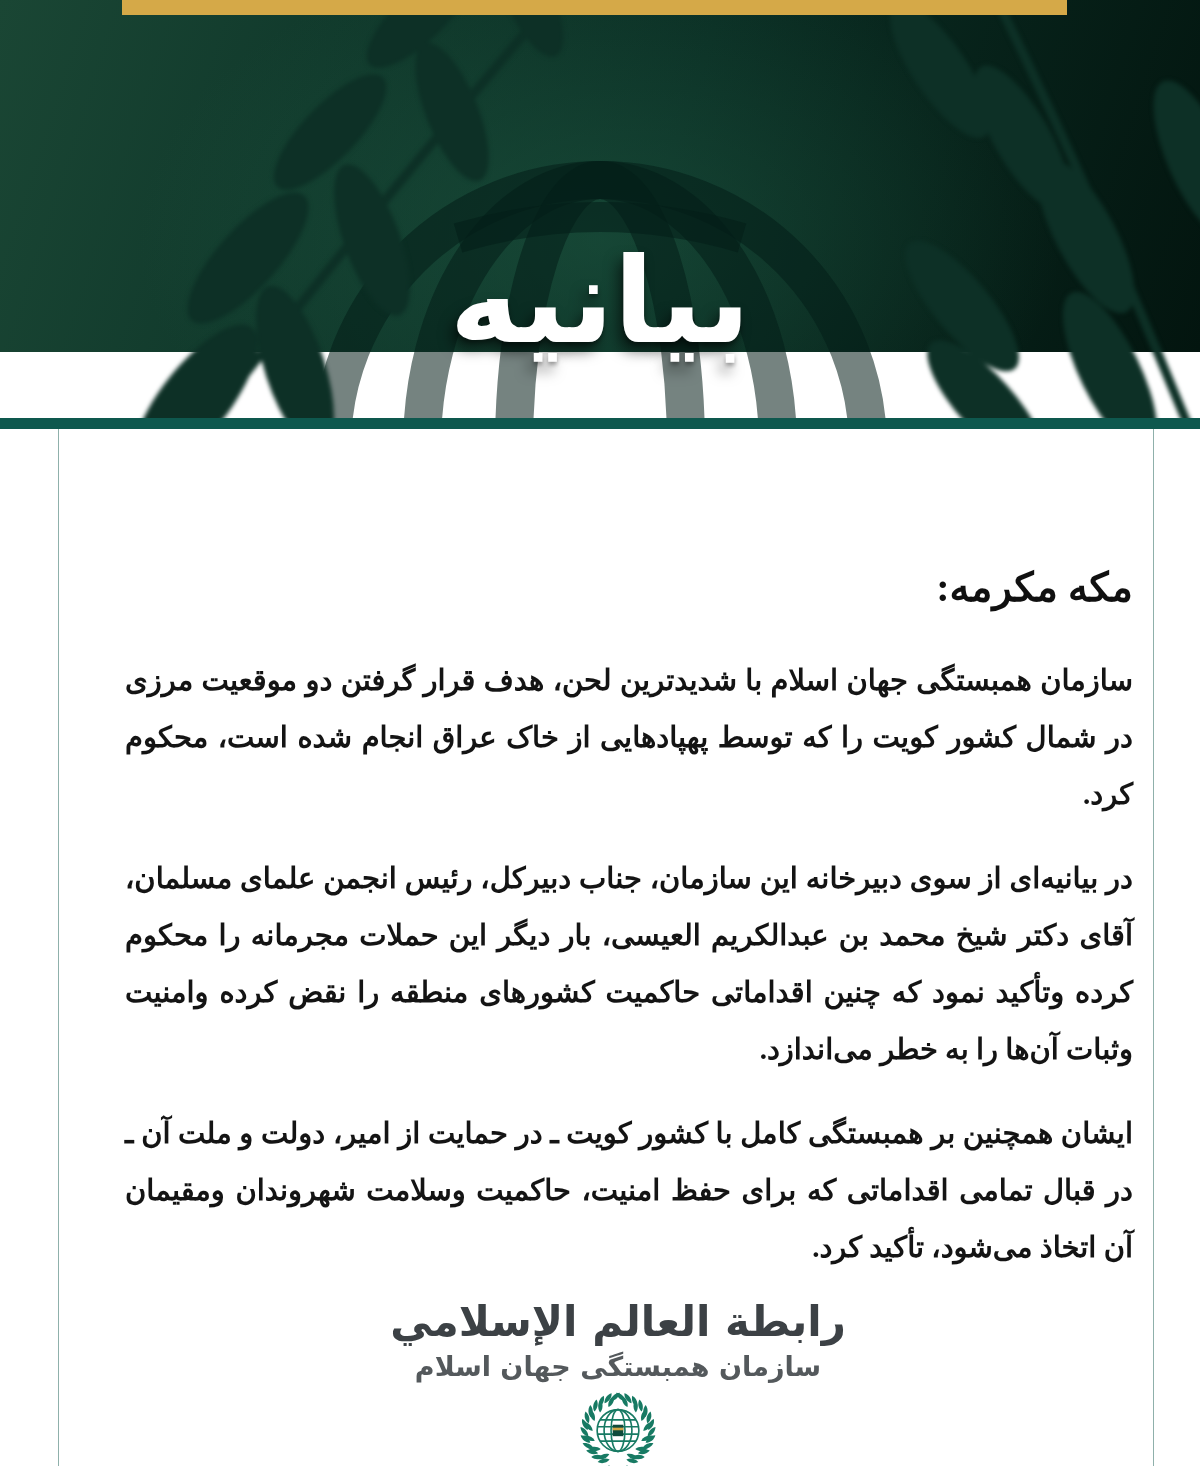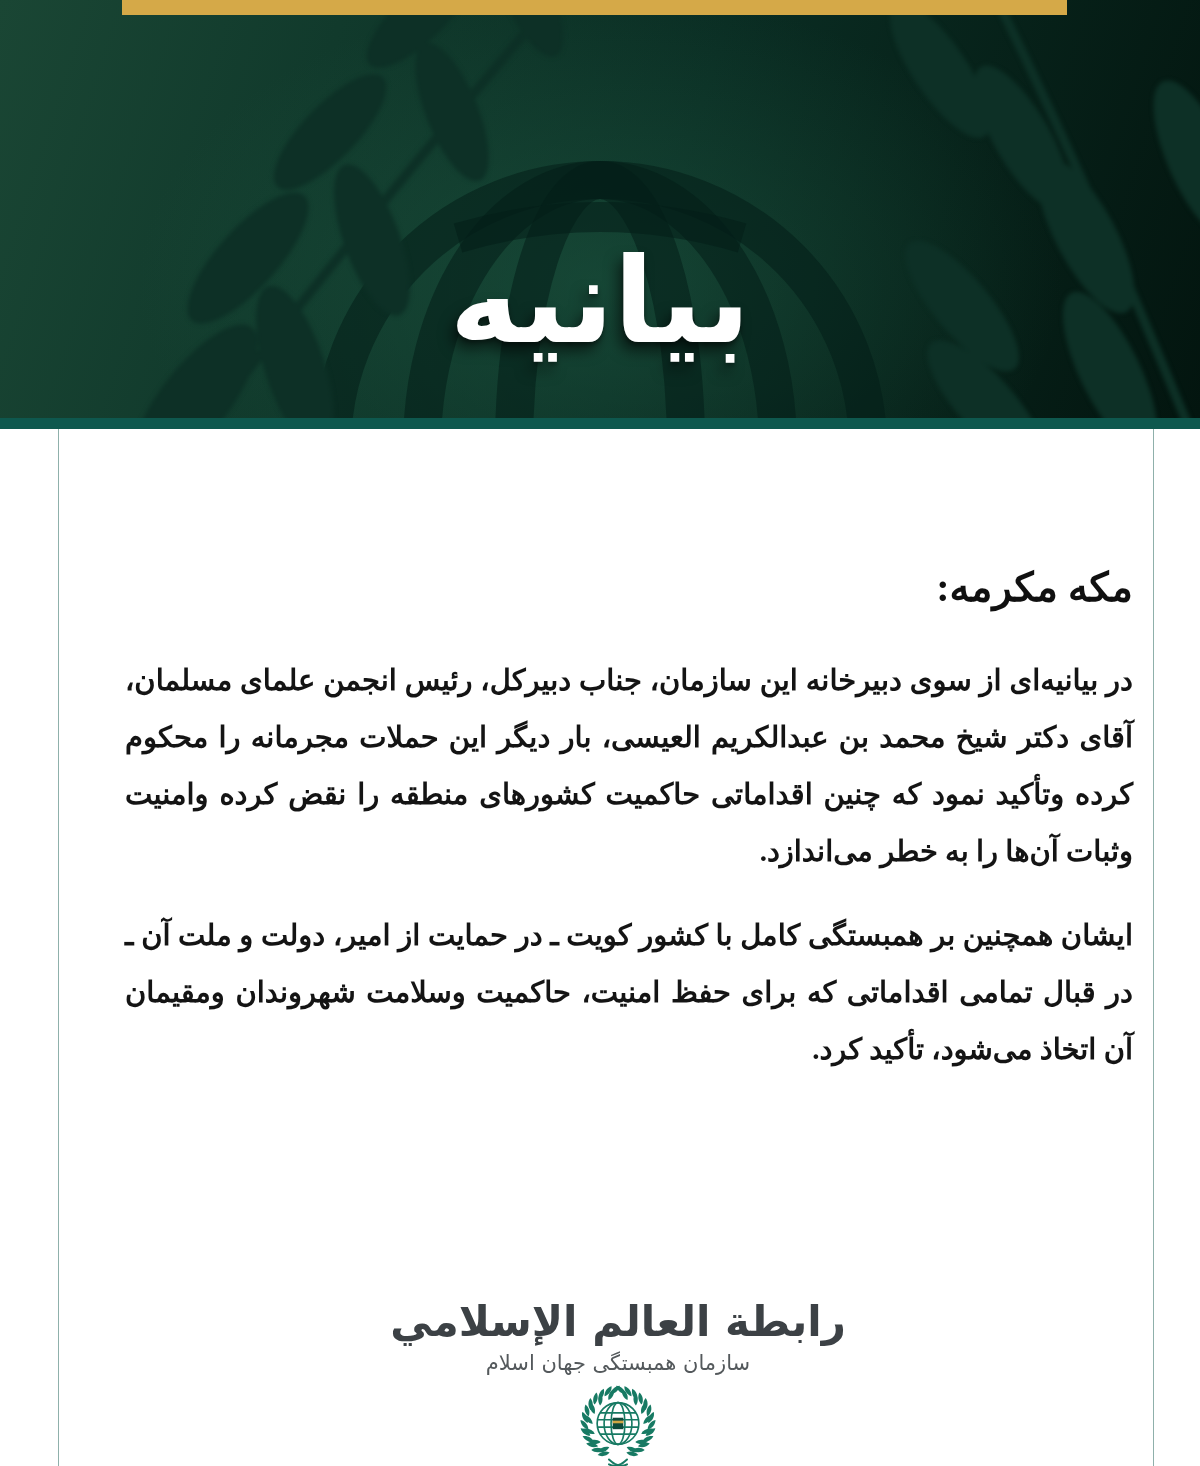--- a/index.html
+++ b/index.html
@@ -2,21 +2,21 @@
 <html lang="fa"><head>
 <meta charset="utf-8">
 <style>
   html,body{margin:0;padding:0;background:#ffffff;}
   .page{
     position:relative;width:1200px;height:1466px;overflow:hidden;background:#ffffff;
     font-family:"DejaVu Sans","Liberation Sans",sans-serif;
   }
   
   .header{
-    position:absolute;left:0;top:0;width:1200px;height:418px;
+    position:absolute;left:0;top:0;width:1200px;height:352px;
     background:
       radial-gradient(ellipse 680px 430px at 50% 68%, rgba(34,96,72,.48), rgba(0,0,0,0) 68%),
       linear-gradient(108deg,#1a4634 0%,#113a2c 26%,#0a2d23 55%,#03150f 100%);
   }
   .header-deco{position:absolute;left:0;top:0;}
   .branch{filter:blur(2px);}
   .statement-title{
     position:absolute;left:0;top:228px;width:1200px;margin:0;
     text-align:center;direction:rtl;
     font-size:118px;font-weight:bold;color:#ffffff;line-height:1.25;
@@ -48,21 +48,21 @@
   .footer-logo{
     position:absolute;left:18px;top:1298px;width:1200px;
     display:flex;justify-content:center;align-items:center;gap:10px;direction:ltr;flex-direction:column;
   }
   .logo-text{display:flex;flex-direction:column;align-items:center;}
   .logo-arabic{
     direction:rtl;font-size:42px;font-weight:bold;color:#3c4145;line-height:1.15;
     white-space:nowrap;
   }
   .logo-persian{
-    direction:rtl;font-size:21px;font-weight:400;color:#54595c;margin-top:5px;
+    direction:rtl;font-size:27px;font-weight:700;color:#54595c;margin-top:5px;
     white-space:nowrap;
   }
 </style>
 </head>
 <body>
 
 <div class="page">
 
   <div class="header">
     <svg class="header-deco" width="1200" height="418" viewBox="0 0 1200 418">
@@ -101,20 +101,21 @@
     <div class="gold-bar"></div>
   </div>
 
   <div class="teal-band"></div>
 
   <div class="rule-v rule-left"></div>
   <div class="rule-v rule-right"></div>
 
   <main class="content">
     <h2 class="dateline">مکه مکرمه:</h2>
+    <p>سازمان همبستگی جهان اسلام با شدیدترین لحن، هدف قرار گرفتن دو موقعیت مرزی در شمال کشور کویت را که توسط پهپادهایی از خاک عراق انجام شده است، محکوم کرد.</p>
     <p>در بیانیه‌ای از سوی دبیرخانه این سازمان، جناب دبیرکل، رئیس انجمن علمای مسلمان، آقای دکتر شیخ محمد بن عبدالکریم العیسی، بار دیگر این حملات مجرمانه را محکوم کرده وتأکید نمود که چنین اقداماتی حاکمیت کشورهای منطقه را نقض کرده وامنیت وثبات آن‌ها را به خطر می‌اندازد.</p>
     <p>ایشان همچنین بر همبستگی کامل با کشور کویت ـ در حمایت از امیر، دولت و ملت آن ـ در قبال تمامی اقداماتی که برای حفظ امنیت، حاکمیت وسلامت شهروندان ومقیمان آن اتخاذ می‌شود، تأکید کرد.</p>
   </main>
 
   <div class="footer-logo">
     <div class="logo-text">
       <div class="logo-arabic">رابطة العالم الإسلامي</div>
       <div class="logo-persian">سازمان همبستگی جهان اسلام</div>
     </div>
     <svg width="82" height="90" viewBox="-50 -47 100 110">

